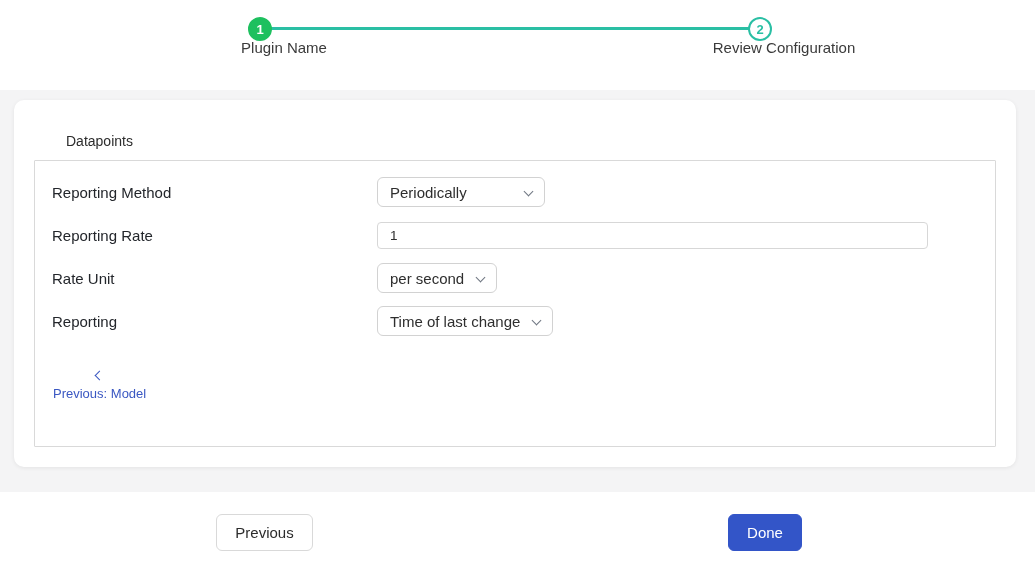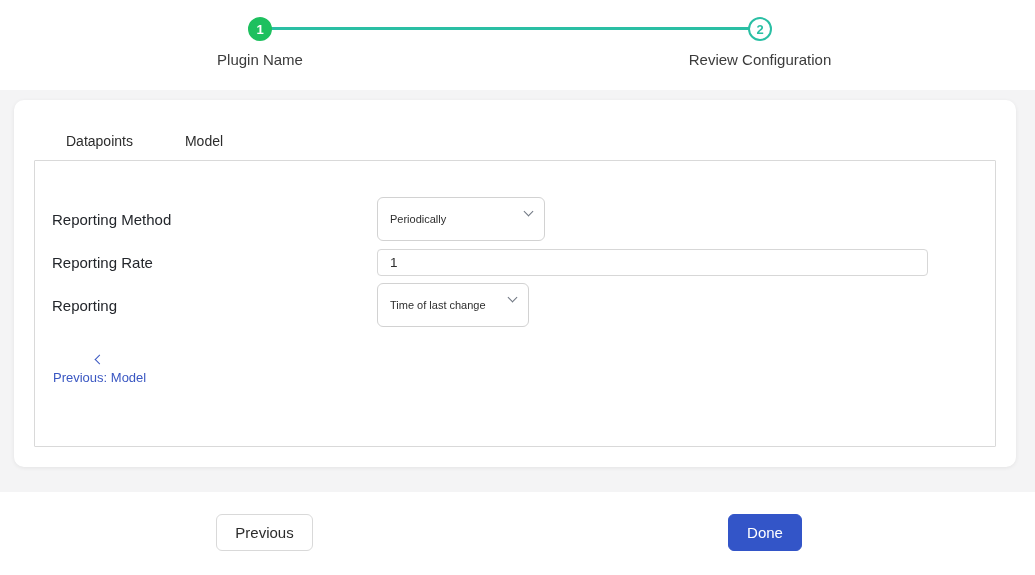--- a/index.html
+++ b/index.html
@@ -8,47 +8,47 @@
 
   
   .stepper { position:relative; height:90px; background:#ffffff; }
   .step-line { position:absolute; left:260px; top:27px; width:500px; height:3px;
     background:#2abfa4; }
   .step-circle { position:absolute; top:17px; width:24px; height:24px;
     border-radius:50%; display:flex; align-items:center; justify-content:center;
     font-size:13px; font-weight:bold; z-index:2; }
   .step-1 { left:248px; background:#1ec05f; color:#ffffff; border:2px solid #1ec05f; }
   .step-2 { left:748px; background:#ffffff; color:#2abfa4; border:2px solid #2abfa4; }
-  .step-label { position:absolute; top:51px; transform:translateX(-50%);
-    font-size:15px; color:#3b3b3b; white-space:nowrap; }
+  .step-label { position:absolute; top:39px; transform:translateX(-50%);
+    font-size:15px; color:#3b3b3b; white-space:nowrap;margin-left:24px; }
   .step-label-1 { left:260px; }
   .step-label-2 { left:760px; }
 
   
   .band { height:402px; background:#f4f4f5; padding:10px 14px 25px; }
   .card { width:1002px; height:367px; background:#ffffff; border-radius:10px;
     box-shadow:0 1px 4px rgba(0,0,0,0.07); padding:22px 20px 20px; }
 
   
   .tabs { display:flex; padding-left:14px; position:relative; z-index:1;gap:16px; }
   .tab { padding:10px 17px; font-size:14px; color:#2c2c2c; cursor:pointer;
     background:transparent; border:1px solid transparent; }
   .tab.active { color:#3a57c2; background:#ffffff; border:1px solid #d9d9d9;
     border-bottom:1px solid #ffffff; border-radius:7px 7px 0 0; margin-bottom:-1px; }
 
-  .panel { border:1px solid #d9d9d9; height:287px; padding:43px 16px 12px;
+  .panel { border:1px solid #d9d9d9; height:287px; padding:16px 16px 12px;
     background:#ffffff; border-radius:1px; }
 
   
   .form-row { display:flex; align-items:center; height:30px; margin-bottom:13px; }
   .form-label { flex:0 0 326px; font-size:15px; color:#23262b; padding-left:1px; }
 
   .ctl-select { position:relative; display:inline-flex; align-items:center;
-    height:44px; border:1px solid #d2d2d2; border-radius:6px; background:#fff;
-    font-size:11px; color:#2e2e2e; padding:0 32px 0 12px; cursor:pointer; }
+    height:30px; border:1px solid #d2d2d2; border-radius:6px; background:#fff;
+    font-size:15px; color:#2e2e2e; padding:0 32px 0 12px; cursor:pointer; }
   .chev-down { position:absolute; right:12px; top:10px; width:7px; height:7px;
     border-right:1.6px solid #6f7682; border-bottom:1.6px solid #6f7682;
     transform:rotate(45deg); }
   .sel-method { min-width:168px; }
   .sel-rate-unit { min-width:104px; }
   .sel-timestamp { min-width:152px; }
 
   .ctl-input { height:27px; width:551px; border:1px solid #d7d7d7; border-radius:4px;
     font-size:13.5px; color:#2e2e2e; padding:0 12px;
     font-family:"Liberation Sans", sans-serif; background:#fff; }
@@ -78,38 +78,44 @@
   <div class="step-circle step-2">2</div>
   <div class="step-label step-label-1">Plugin Name</div>
   <div class="step-label step-label-2">Review Configuration</div>
 </div>
 
 <div class="band">
   <div class="card">
 
     <div class="tabs">
       <div class="tab">Datapoints</div>
-      <div class="tab">Model</div>
     </div>
 
     <div class="panel">
 
       <div class="form-row">
         <div class="form-label">Reporting Method</div>
         <div class="ctl-select sel-method">
           <span>Periodically</span>
           <span class="chev-down"></span>
         </div>
       </div>
 
       <div class="form-row">
         <div class="form-label">Reporting Rate</div>
         <input class="ctl-input" type="text" value="1" style="">
       </div>
 
+      <div class="form-row">
+        <div class="form-label">Rate Unit</div>
+        <div class="ctl-select sel-rate-unit">
+          <span>per second</span>
+          <span class="chev-down"></span>
+        </div>
+      </div>
 
 
       <div class="form-row">
         <div class="form-label">Reporting</div>
         <div class="ctl-select sel-timestamp">
           <span>Time of last change</span>
           <span class="chev-down"></span>
         </div>
       </div>
 

